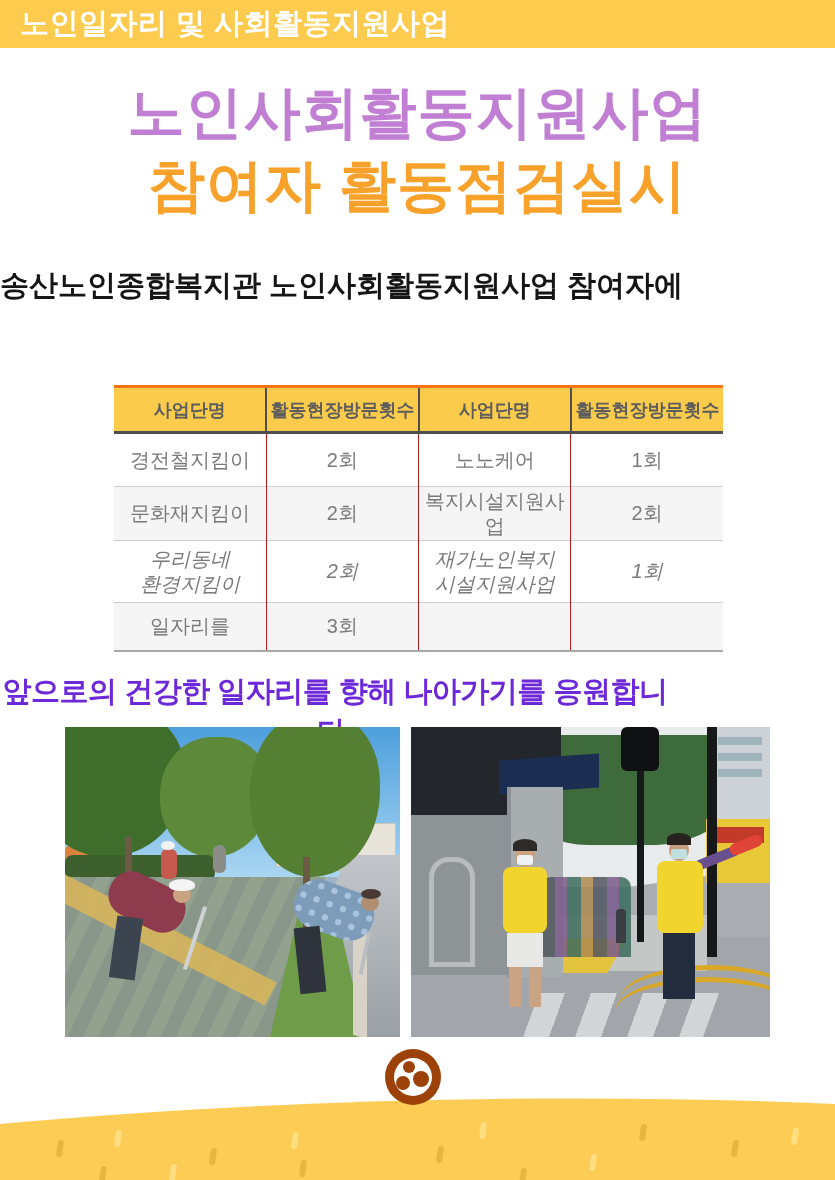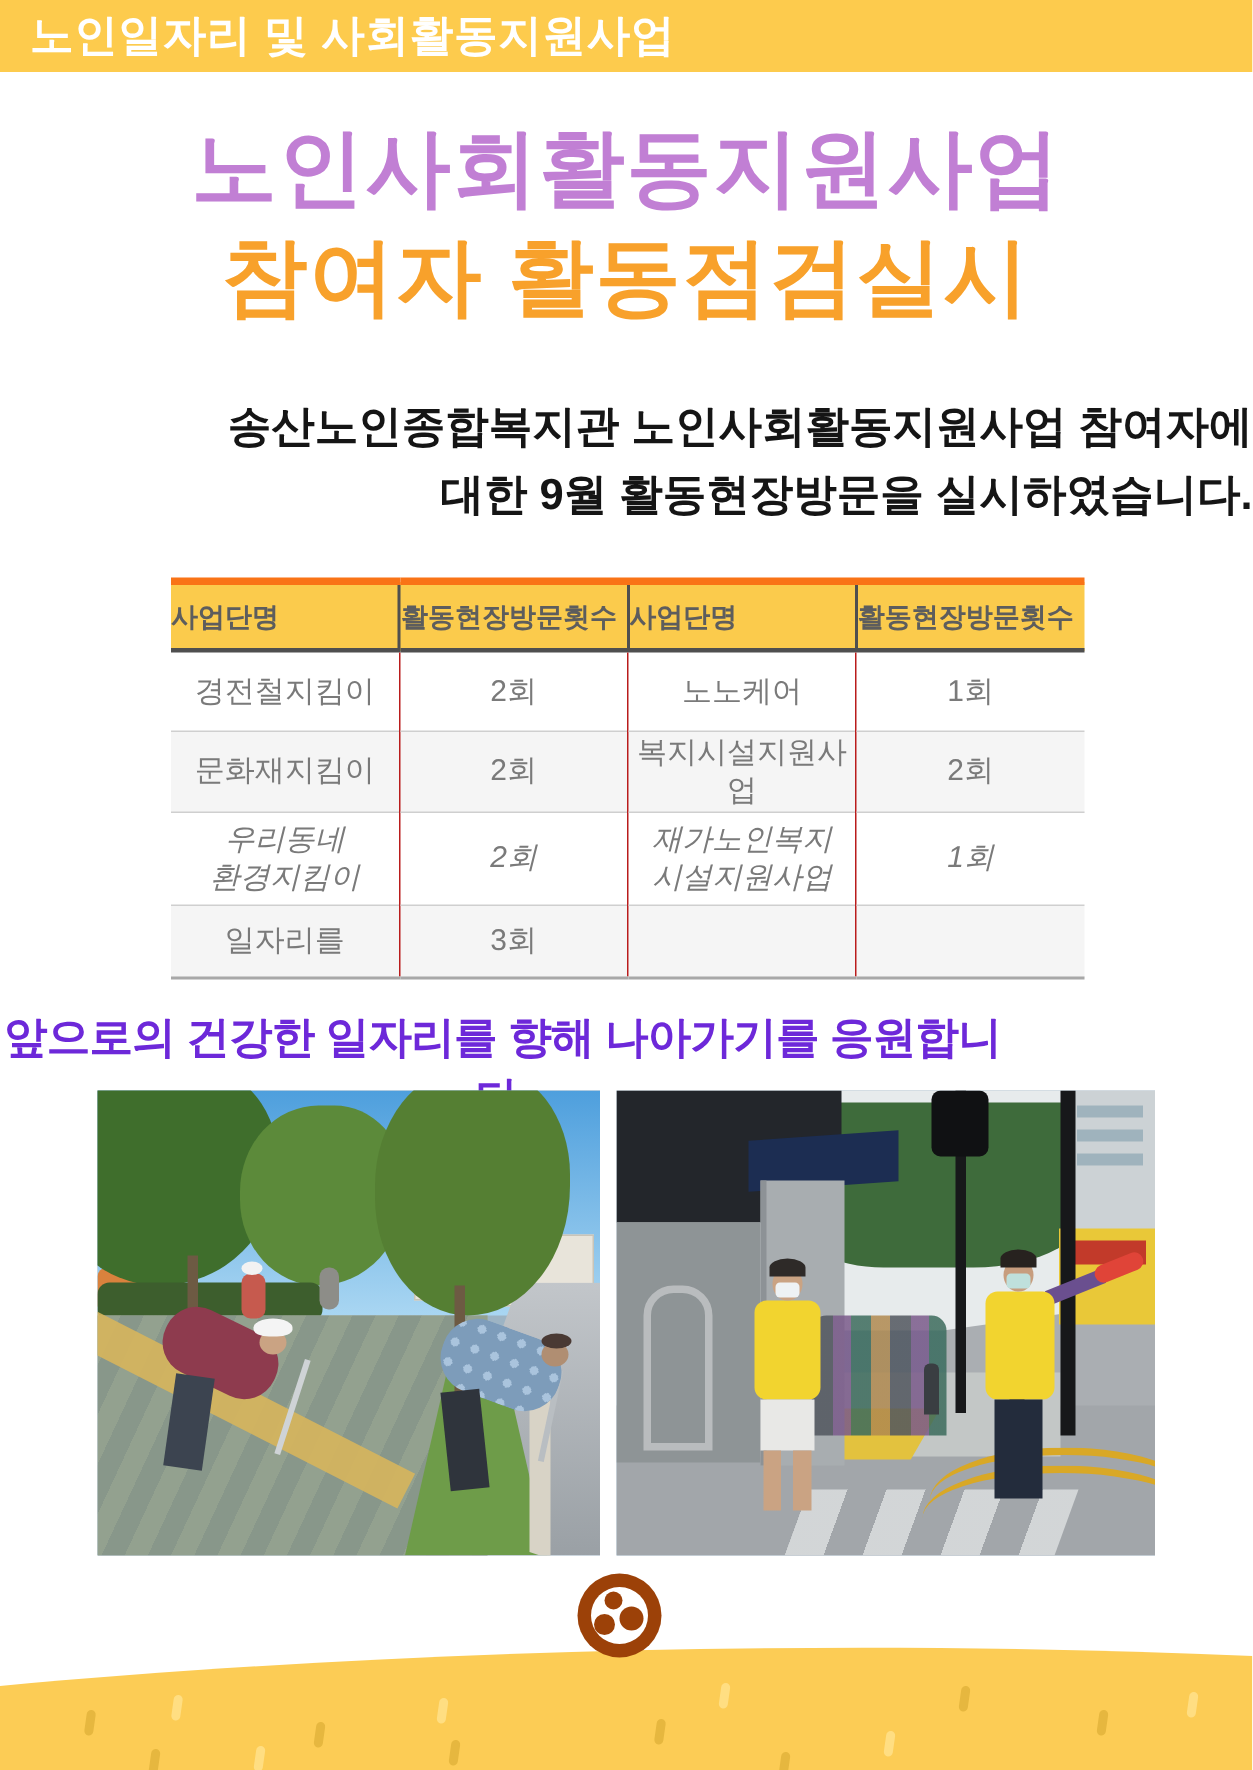--- a/index.html
+++ b/index.html
@@ -20,32 +20,32 @@
   .top-banner span {
     color:#ffffff; font-size:29px; font-weight:800; letter-spacing:0.5px;
   }
 
   
   .title-block { position:absolute; top:84px; left:0; width:835px; text-align:center; }
   .title-line1 { color:#C17FD4; font-size:57px; font-weight:800; letter-spacing:1px; line-height:1.0; }
   .title-line2 { color:#F8A12B; font-size:57px; font-weight:800; letter-spacing:1px; line-height:1.0; margin-top:16px; }
 
   
-  .intro { position:absolute; top:263px; left:0; width:835px; text-align:right;
+  .intro { position:absolute; top:263px; left:0; width:835px; text-align:left;
            font-size:29px; font-weight:600; color:#151515; line-height:1.55; }
 
   
   table.visit-table {
     position:absolute; left:114px; top:385px; width:609px;
     border-collapse:collapse; table-layout:fixed;
   }
   .visit-table th {
     background:#FBCB4C; color:#5d5d5d; font-size:18px; font-weight:700;
-    height:46px; border-top:5px solid #f97316; border-bottom:3px solid #4f4f4f;
-    text-align:left;
+    height:46px; border-top:3px solid #f97316; border-bottom:3px solid #4f4f4f;
+    text-align:center;
   }
   .visit-table th + th { border-left:2px solid #4f4f4f; }
   .visit-table td {
     font-size:20px; color:#7a7a7a; text-align:center; vertical-align:middle;
     white-space:pre-line; line-height:1.25;
   }
   .visit-table td + td { border-left:1px solid #b91c1c; }
   .visit-table tbody tr + tr td { border-top:1px solid #cfcfcf; }
   .visit-table tbody tr:nth-child(even) { background:#f5f5f5; }
   .visit-table tbody tr:last-child td { border-bottom:2px solid #a8a8a8; }
@@ -176,21 +176,20 @@
   <span>노인일자리 및 사회활동지원사업</span>
 </header>
 
 <div class="title-block">
   <div class="title-line1">노인사회활동지원사업</div>
   <div class="title-line2">참여자 활동점검실시</div>
 </div>
 
 <div class="intro">
   <div>송산노인종합복지관 노인사회활동지원사업 참여자에</div>
-  <div>대한 9월 활동현장방문을 실시하였습니다.</div>
 </div>
 
 <table class="visit-table">
   <thead>
     <tr>
       <th>사업단명</th>
       <th>활동현장방문횟수</th>
       <th>사업단명</th>
       <th>활동현장방문횟수</th>
     </tr>

